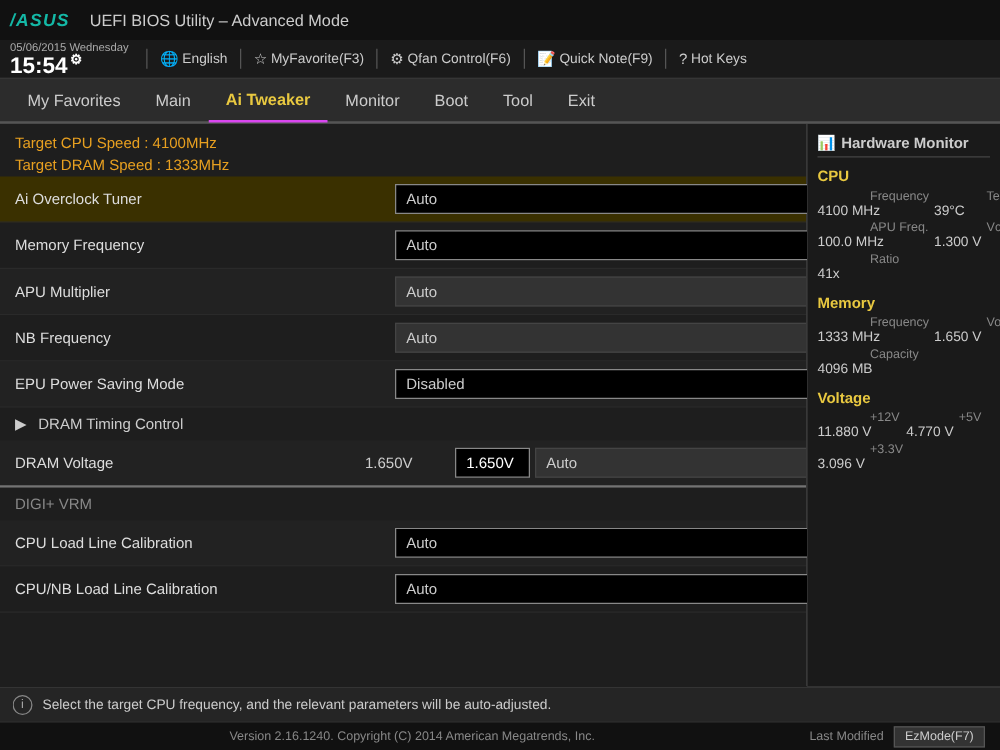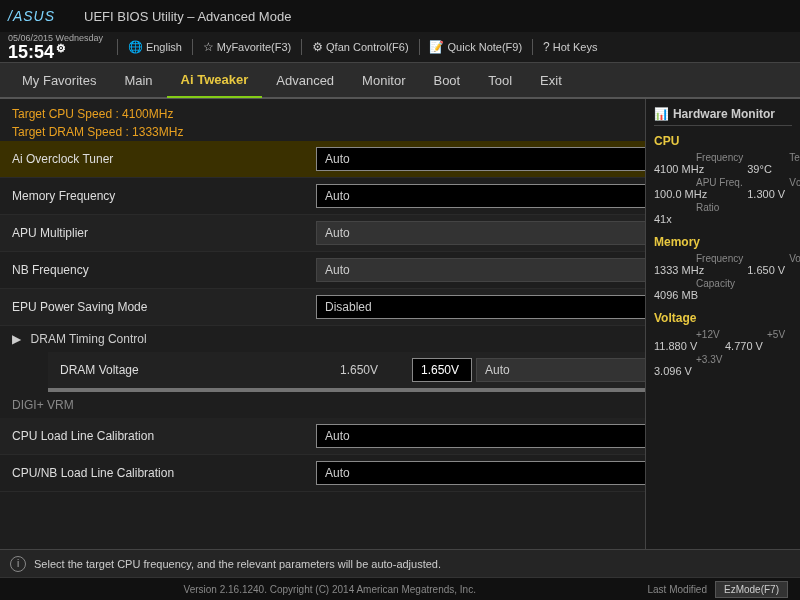--- a/index.html
+++ b/index.html
@@ -22,25 +22,25 @@
 
     #title-bar {
       display: flex;
       align-items: center;
       padding: 4px 8px;
       background: #111;
       height: 32px;
     }
 
     #asus-logo {
-      color: #7dd3fc;
-      font-weight: normal;
+      color: #14b8a6;
+      font-weight: bold;
       font-size: 14px;
       font-style: italic;
-      margin-right: 29px;
+      margin-right: 16px;
       letter-spacing: 1px;
     }
 
     #bios-title {
       color: #ccc;
       font-size: 13px;
     }
 
     #status-bar {
       display: flex;
@@ -105,21 +105,21 @@
       cursor: pointer;
       color: #ccc;
       font-size: 13px;
       height: 36px;
       display: flex;
       align-items: center;
     }
 
     .nav-item.active {
       color: #e8c840;
-      border-bottom: 2px solid #84cc16;
+      border-bottom: 2px solid #d946ef;
       font-weight: bold;
     }
 
     
     #main-layout {
       display: flex;
       height: calc(600px - 32px - 30px - 36px - 28px - 24px);
     }
 
     
@@ -215,24 +215,23 @@
     }
 
     .section-header .arrow {
       margin-right: 6px;
     }
 
     .dram-voltage-row {
       display: flex;
       align-items: center;
       padding: 6px 12px;
-      border-bottom: 4px solid #737373;
+      border-bottom: 2px solid #737373;
       min-height: 34px;
       background: #222;
-      margin-left: 48px;
     }
 
     .dram-current {
       color: #ccc;
       margin-right: 12px;
       font-size: 12px;
       flex: 0 0 60px;
     }
 
     .dram-input-box {
@@ -398,21 +397,20 @@
       <span class="status-icon">?</span>
       <span>Hot Keys</span>
     </div>
   </div>
 </div>
 
 <div id="nav-menu">
   <div class="nav-item">My Favorites</div>
   <div class="nav-item">Main</div>
   <div class="nav-item active">Ai Tweaker</div>
-  <div class="nav-item">Advanced</div>
   <div class="nav-item">Monitor</div>
   <div class="nav-item">Boot</div>
   <div class="nav-item">Tool</div>
   <div class="nav-item">Exit</div>
 </div>
 
 <div id="main-layout">
 
   <div id="content-area">
     <div class="target-info">Target CPU Speed : 4100MHz</div>

